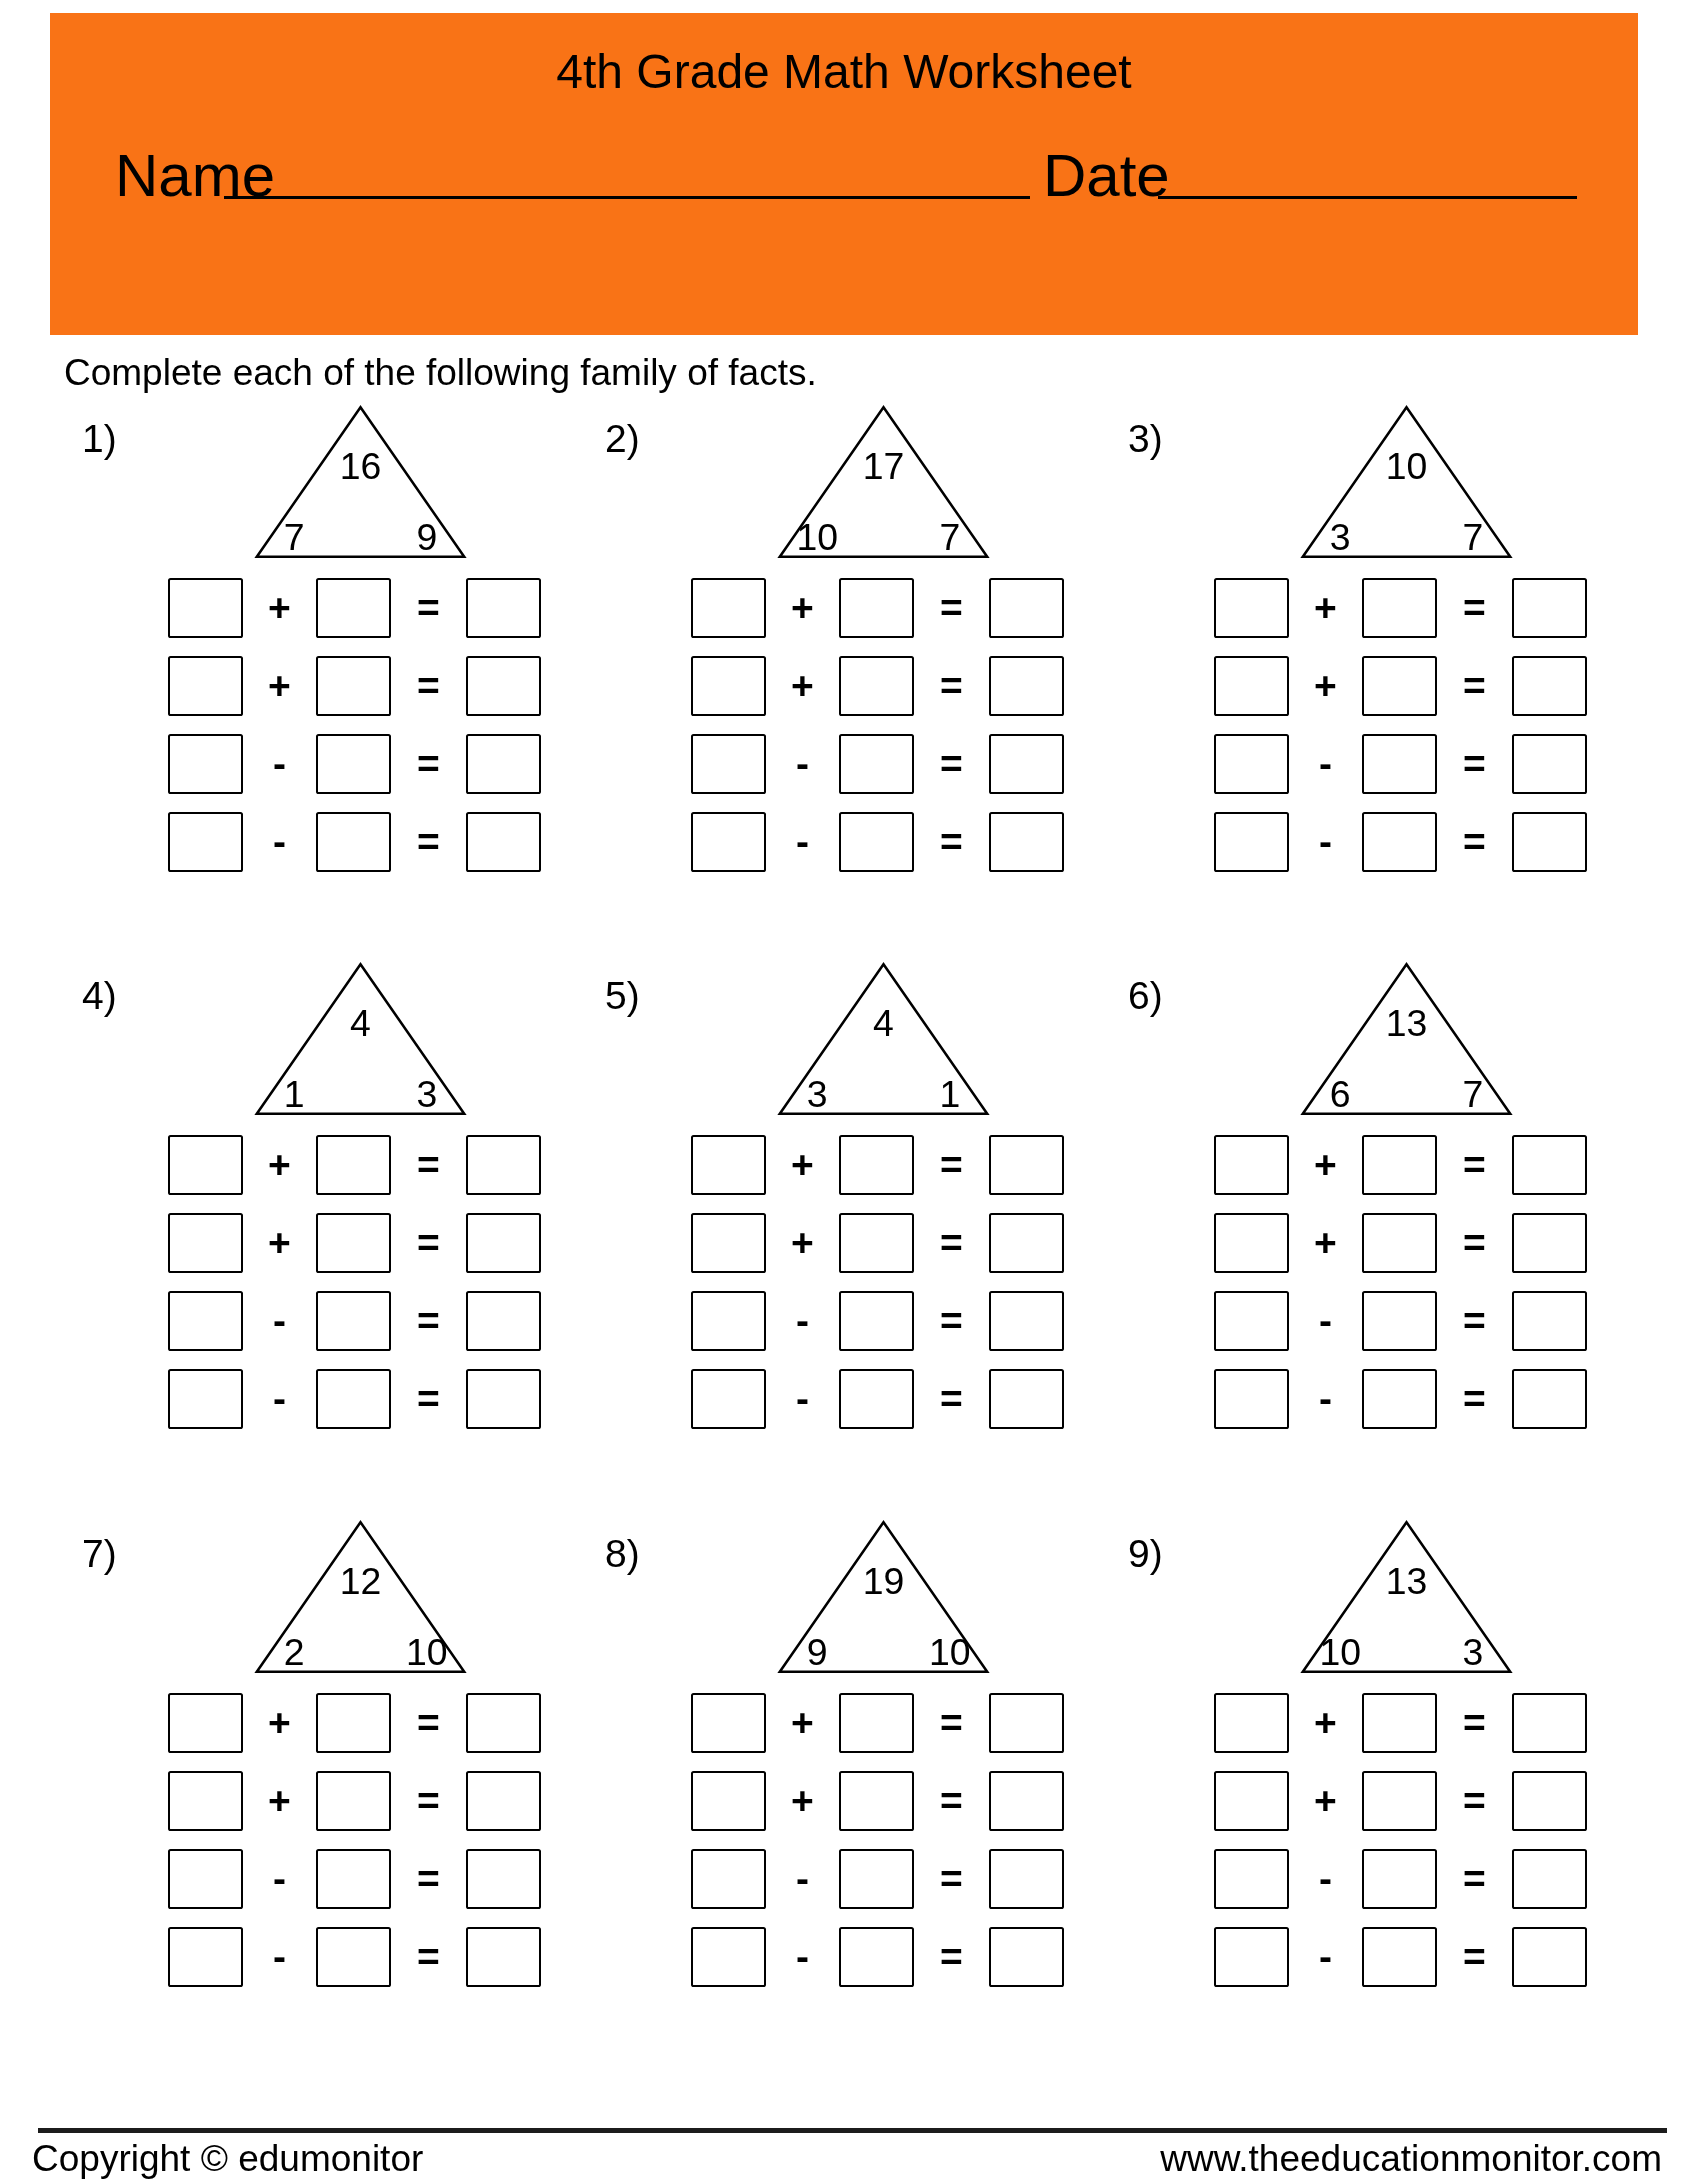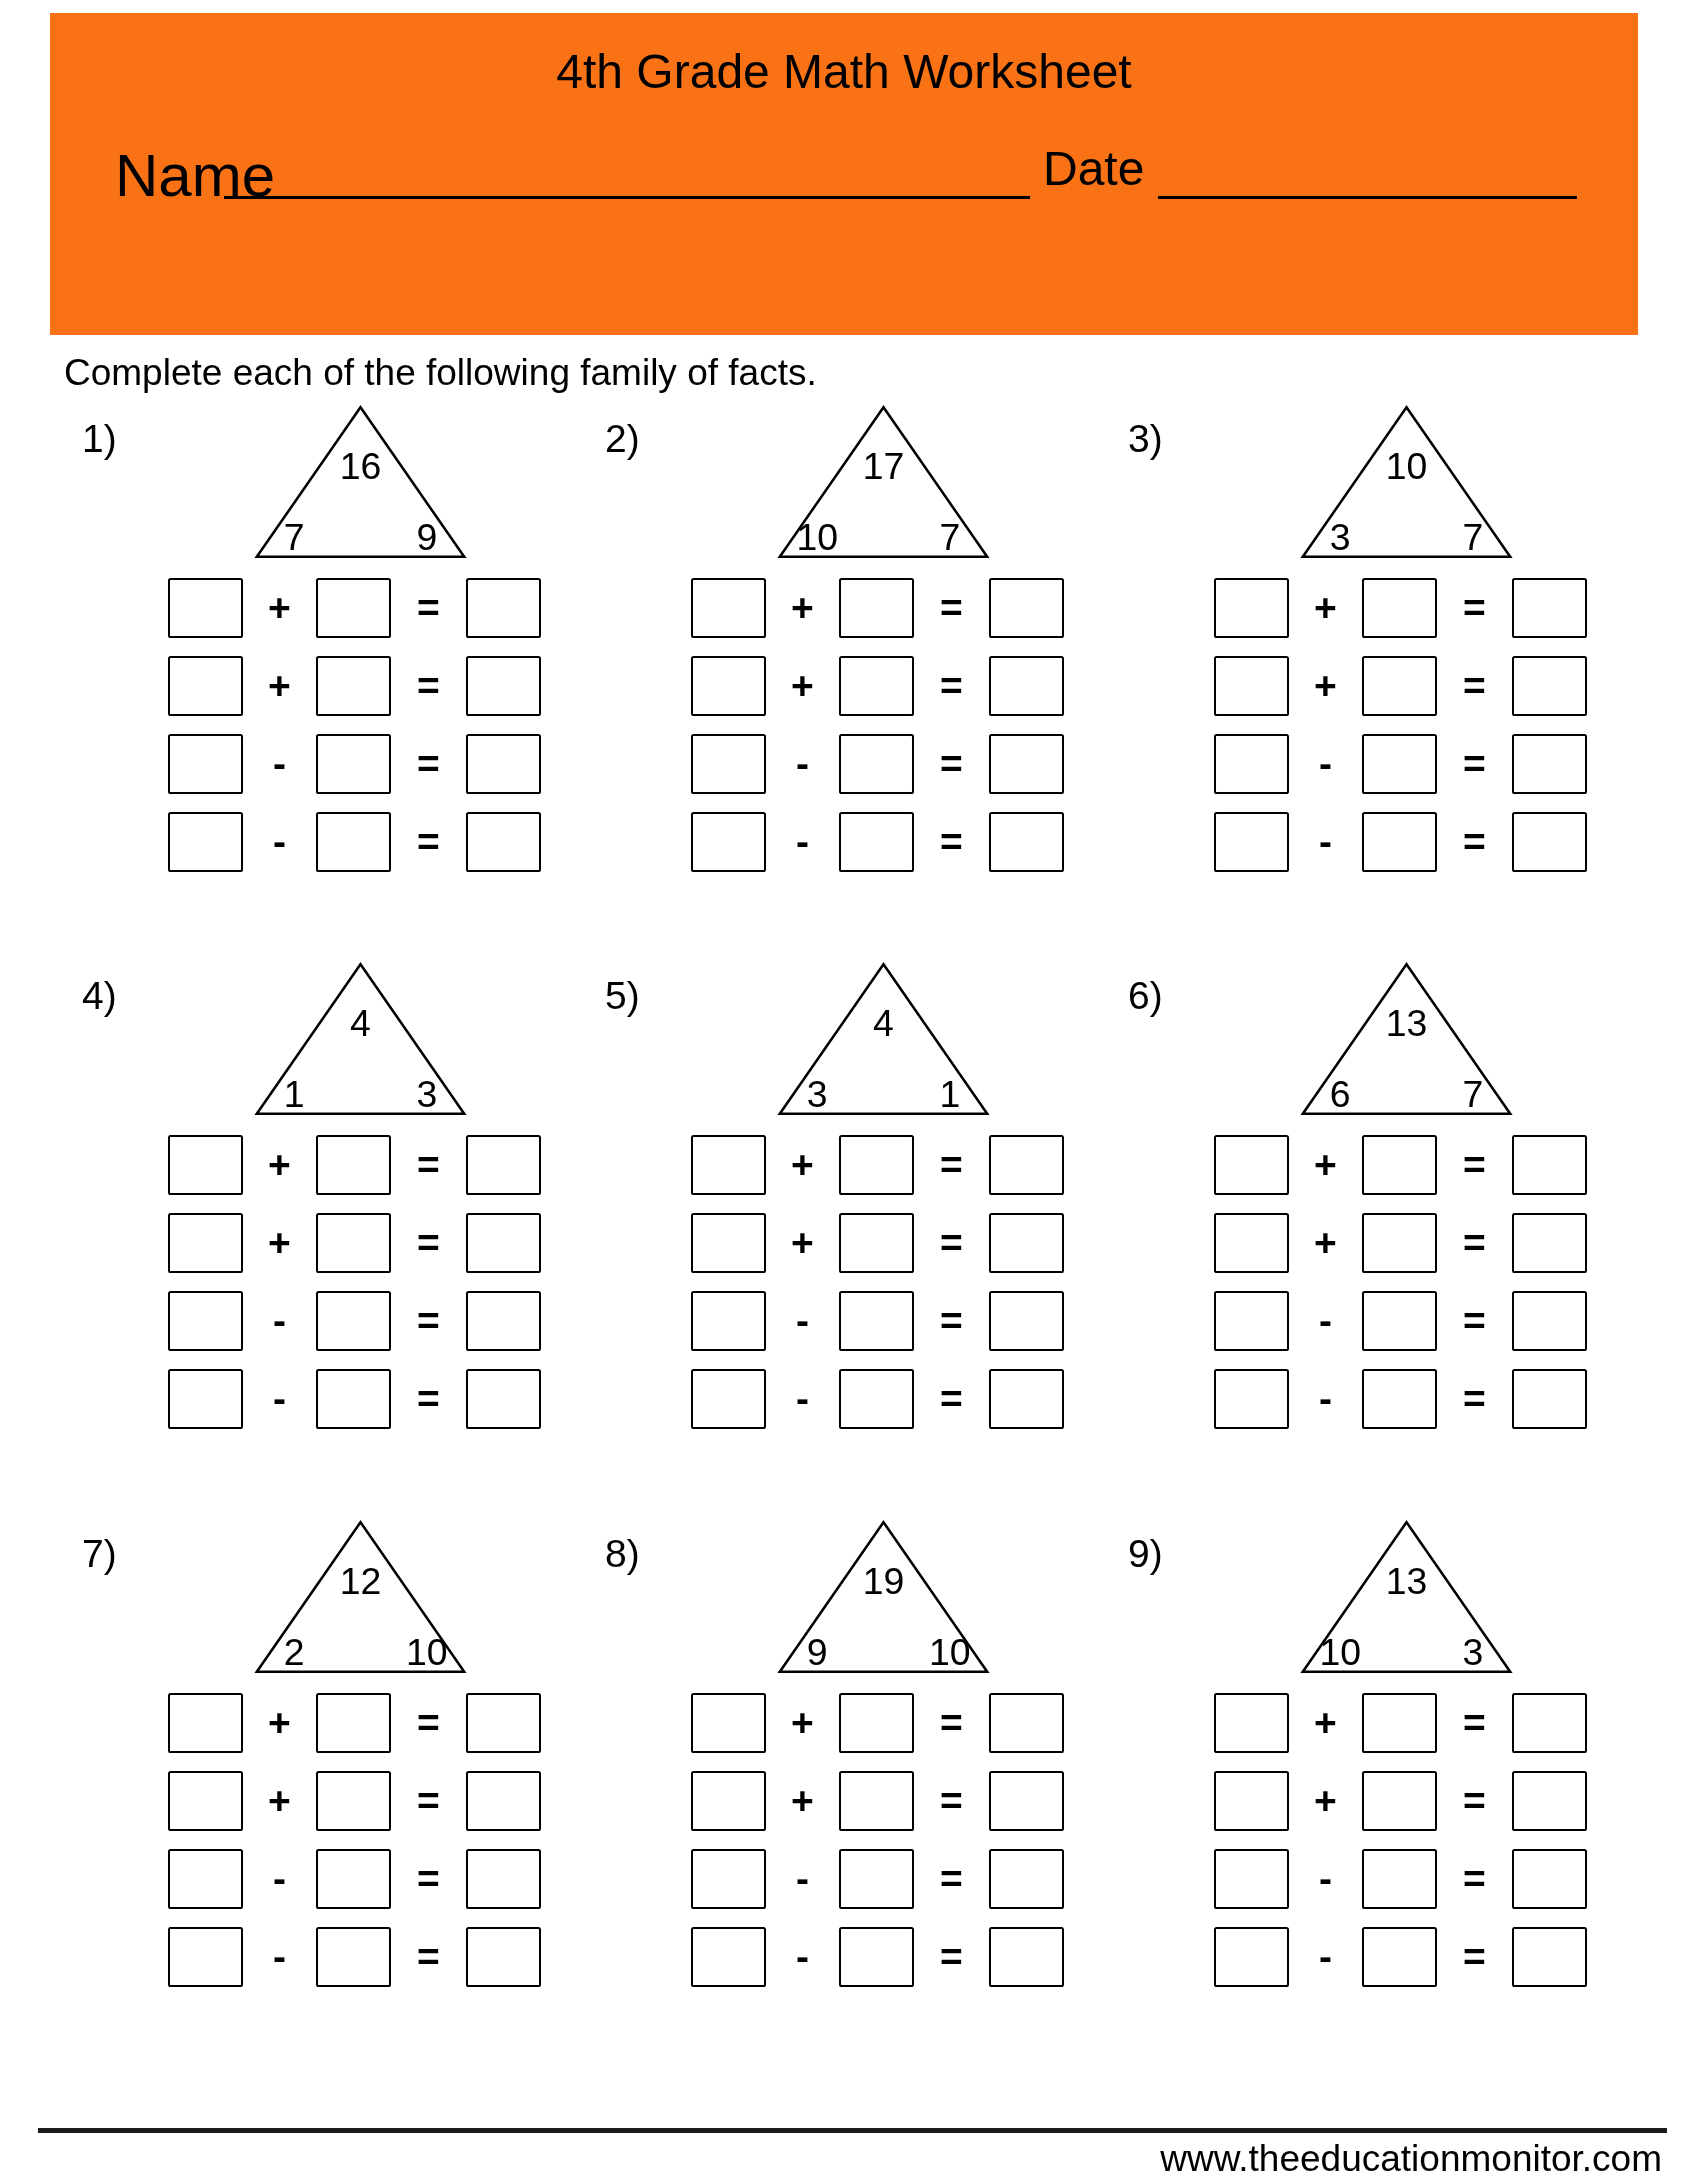--- a/index.html
+++ b/index.html
@@ -4,21 +4,21 @@
 <style>
   html,body{margin:0;padding:0;background:#ffffff;}
   .page{position:relative;width:1704px;height:2181px;background:#ffffff;overflow:hidden;
         font-family:"Liberation Sans","DejaVu Sans",sans-serif;color:#000;}
 
   
   .header{position:absolute;left:50px;top:12.8px;width:1588px;height:322px;background:#c5d7ee;}
   .title{position:absolute;top:31px;left:0;width:100%;text-align:center;font-size:48px;}
   .name-label{position:absolute;left:65px;top:128px;font-size:60px;}
   .name-line{position:absolute;left:174px;top:130px;width:806px;height:53px;border-bottom:3.4px solid #000;}
-  .date-label{position:absolute;left:993px;top:128px;font-size:48px;}
+  .date-label{position:absolute;left:993px;top:128px;font-size:60px;}
   .date-line{position:absolute;left:1108px;top:130px;width:419px;height:53px;border-bottom:3.4px solid #000;}
   .subtitle{position:absolute;top:241px;left:0;width:100%;text-align:center;font-size:43px;}
 
   
   .instruction{position:absolute;left:64px;top:352px;font-size:37px;}
 
   
   .problem{position:absolute;width:521px;height:494px;}
   .plabel{position:absolute;left:32px;top:17px;font-size:39px;}
   .triangle{position:absolute;left:200px;top:0;width:221px;height:164px;}
@@ -398,15 +398,16 @@
     <span class="op">-</span>
     <span class="eq-box"></span>
     <span class="op-eq">=</span>
     <span class="eq-box"></span>
   </div>
         </div>
   </div>
     </div>
 
   <div class="footer-line"></div>
+  <div class="footer-copyright">Copyright © edumonitor</div>
   <div class="footer-site">www.theeducationmonitor.com</div>
 </div>
 
 
 </body></html>

